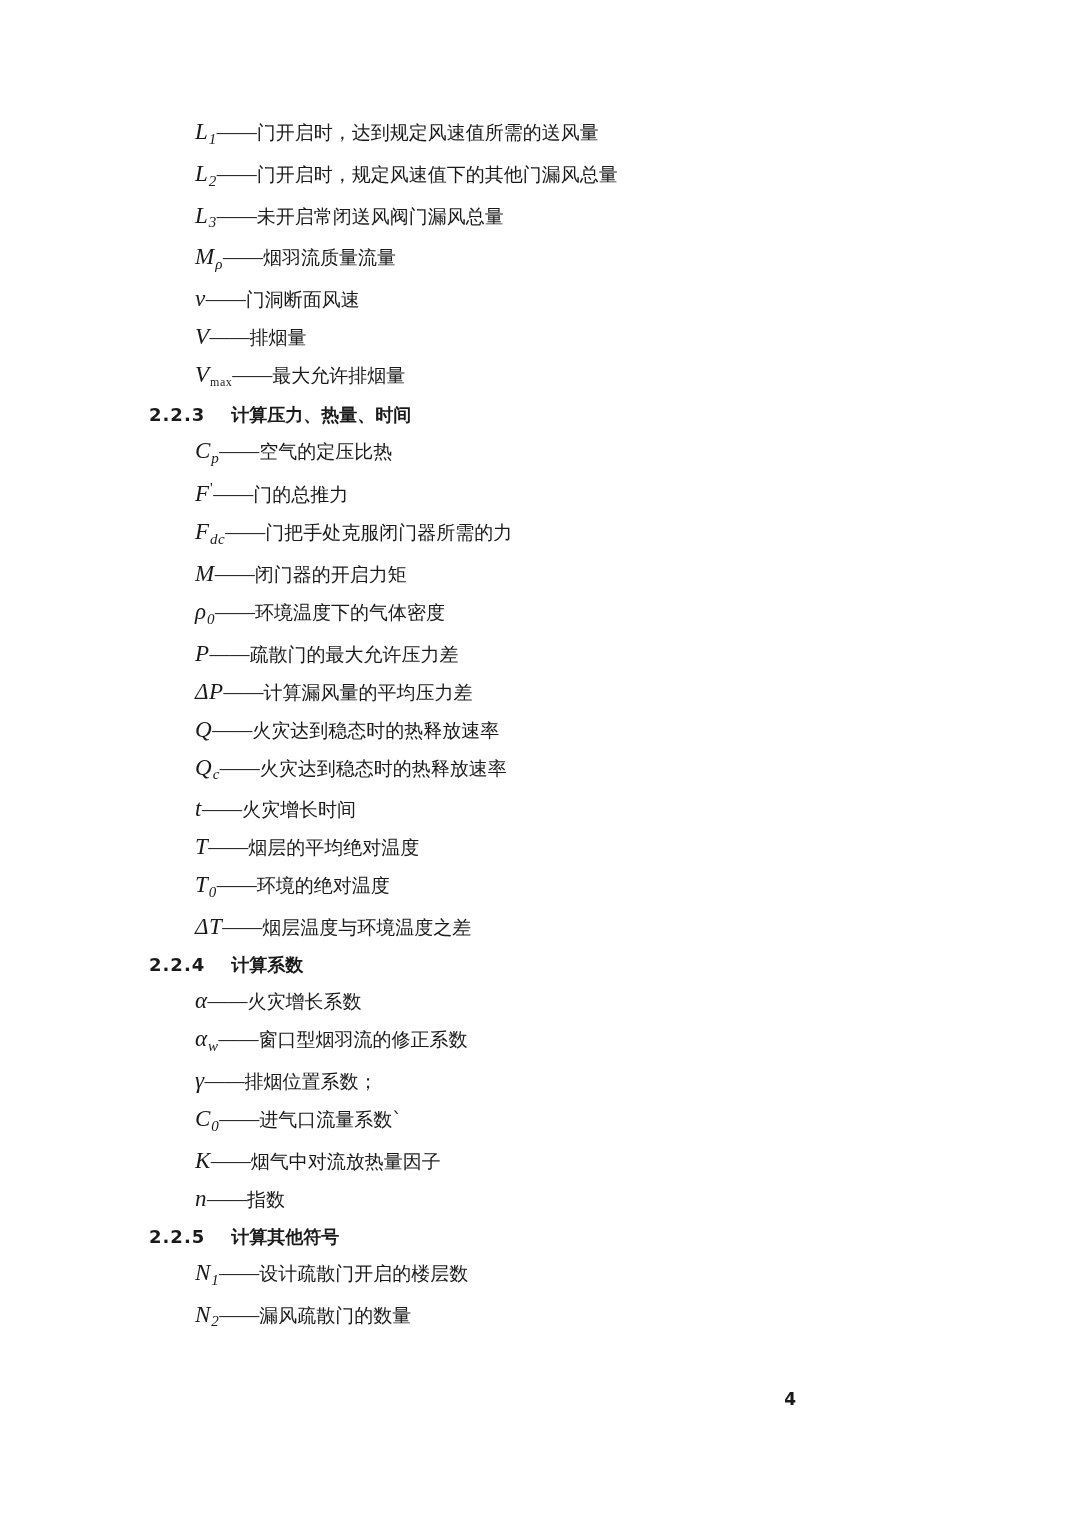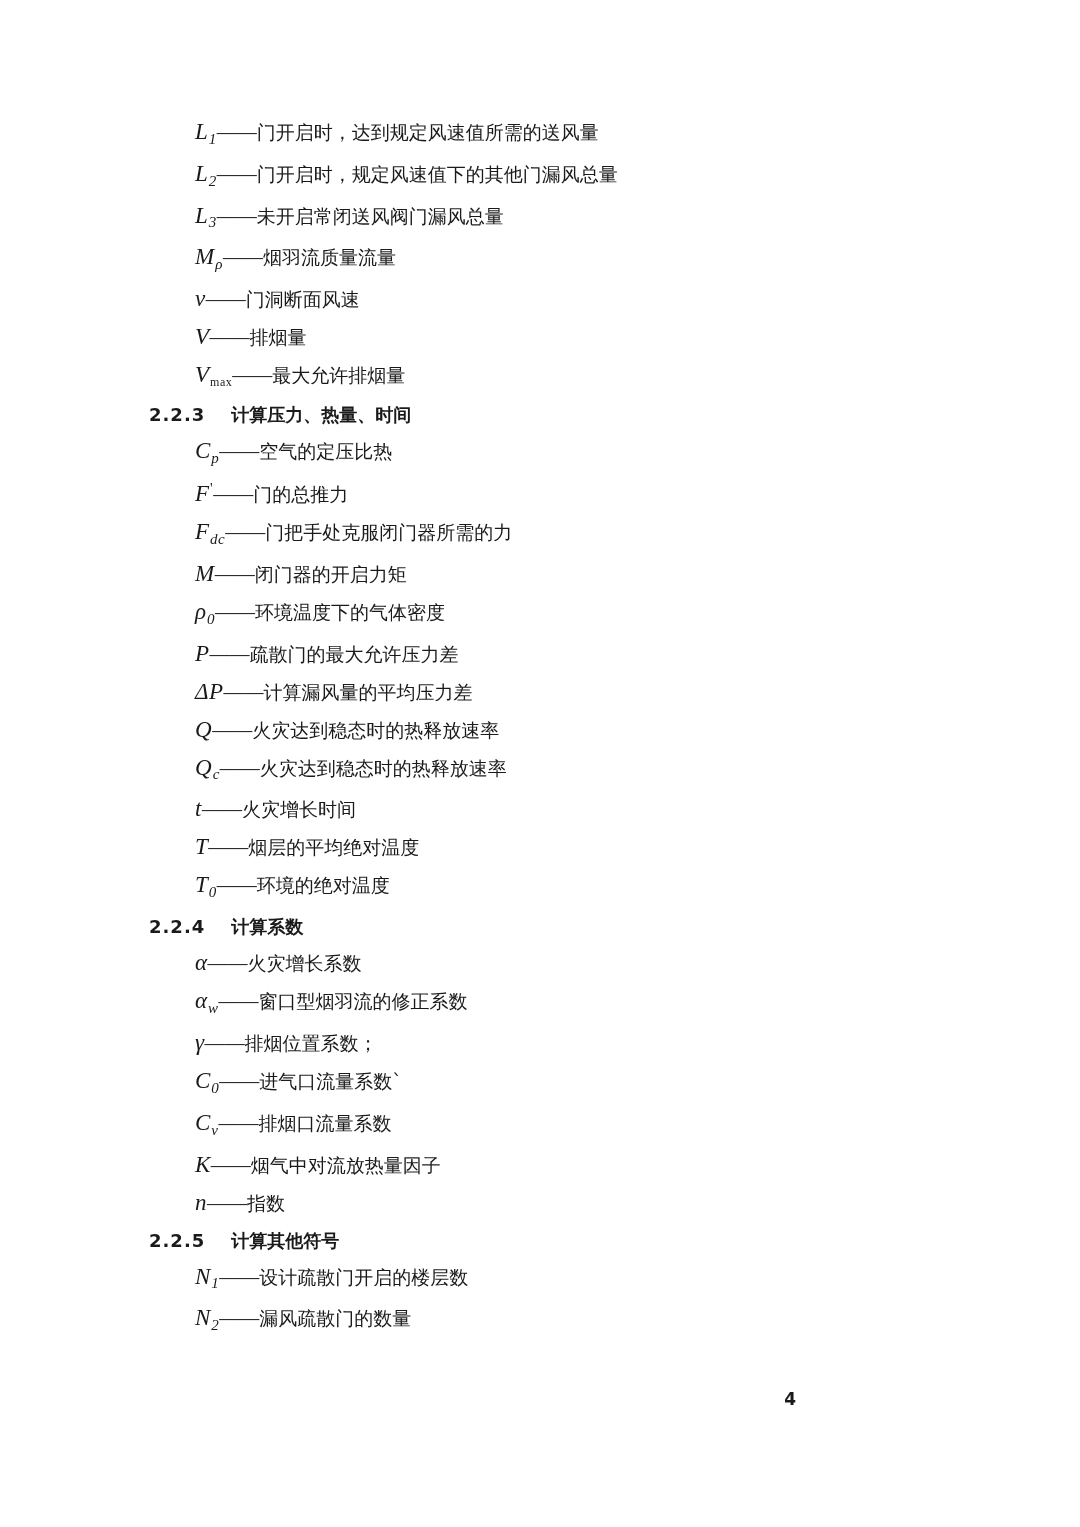--- a/index.html
+++ b/index.html
@@ -103,26 +103,26 @@
       <div class="entry"><span class="sym"><span>F</span><span class="sub">dc</span></span><span class="dash">——</span><span class="txt">门把手处克服闭门器所需的力</span></div>
       <div class="entry"><span class="sym"><span>M</span></span><span class="dash">——</span><span class="txt">闭门器的开启力矩</span></div>
       <div class="entry"><span class="sym"><span>ρ</span><span class="sub">0</span></span><span class="dash">——</span><span class="txt">环境温度下的气体密度</span></div>
       <div class="entry"><span class="sym"><span>P</span></span><span class="dash">——</span><span class="txt">疏散门的最大允许压力差</span></div>
       <div class="entry"><span class="sym"><span>ΔP</span></span><span class="dash">——</span><span class="txt">计算漏风量的平均压力差</span></div>
       <div class="entry"><span class="sym"><span>Q</span></span><span class="dash">——</span><span class="txt">火灾达到稳态时的热释放速率</span></div>
       <div class="entry"><span class="sym"><span>Q</span><span class="sub">c</span></span><span class="dash">——</span><span class="txt">火灾达到稳态时的热释放速率</span></div>
       <div class="entry"><span class="sym"><span>t</span></span><span class="dash">——</span><span class="txt">火灾增长时间</span></div>
       <div class="entry"><span class="sym"><span>T</span></span><span class="dash">——</span><span class="txt">烟层的平均绝对温度</span></div>
       <div class="entry"><span class="sym"><span>T</span><span class="sub">0</span></span><span class="dash">——</span><span class="txt">环境的绝对温度</span></div>
+      <div class="entry"><span class="sym"><span>ΔT</span></span><span class="dash">——</span><span class="txt">烟层温度与环境温度之差</span></div>
       <div class="section"><span class="num">2.2.4</span><span class="stitle">计算系数</span></div>
       <div class="entry"><span class="sym"><span>α</span></span><span class="dash">——</span><span class="txt">火灾增长系数</span></div>
       <div class="entry"><span class="sym"><span>α</span><span class="sub">w</span></span><span class="dash">——</span><span class="txt">窗口型烟羽流的修正系数</span></div>
       <div class="entry"><span class="sym"><span>γ</span></span><span class="dash">——</span><span class="txt">排烟位置系数；</span></div>
       <div class="entry"><span class="sym"><span>C</span><span class="sub">0</span></span><span class="dash">——</span><span class="txt">进气口流量系数`</span></div>
-      <div class="entry"><span class="sym"><span>C</span><span class="sub">v</span></span><span class="dash">——</span><span class="txt">排烟口流量系数</span></div>
       <div class="entry"><span class="sym"><span>K</span></span><span class="dash">——</span><span class="txt">烟气中对流放热量因子</span></div>
       <div class="entry"><span class="sym"><span>n</span></span><span class="dash">——</span><span class="txt">指数</span></div>
       <div class="section"><span class="num">2.2.5</span><span class="stitle">计算其他符号</span></div>
       <div class="entry"><span class="sym"><span>N</span><span class="sub">1</span></span><span class="dash">——</span><span class="txt">设计疏散门开启的楼层数</span></div>
       <div class="entry"><span class="sym"><span>N</span><span class="sub">2</span></span><span class="dash">——</span><span class="txt">漏风疏散门的数量</span></div>
     </div>
   <div class="page-number">4</div>
 </div>
 
 </body></html>

